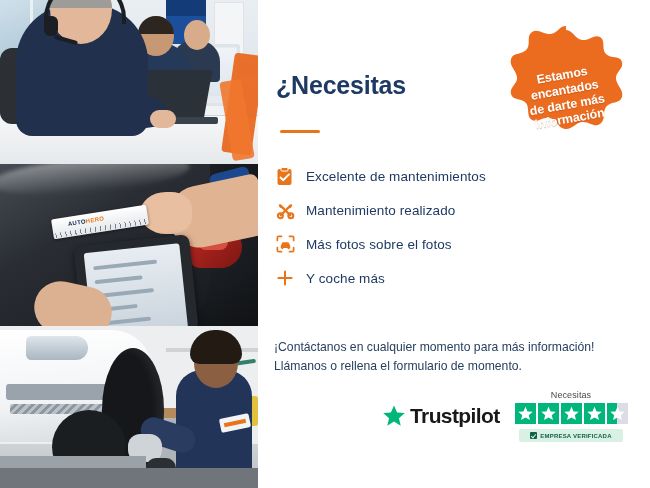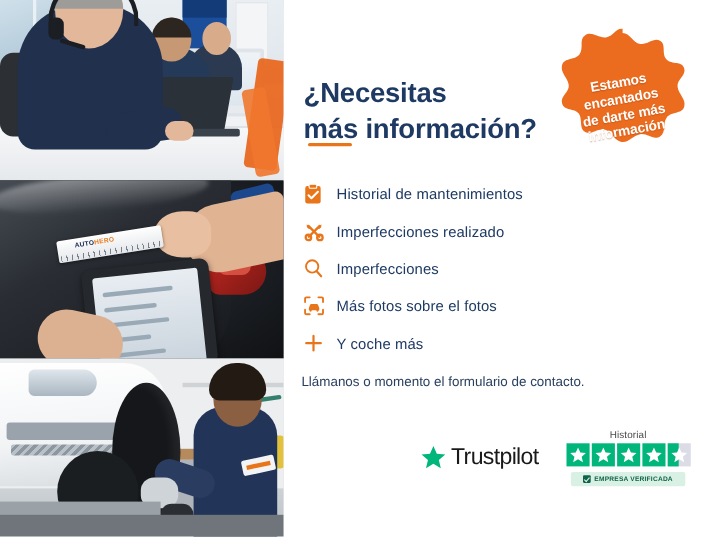--- a/index.html
+++ b/index.html
@@ -160,21 +160,21 @@
   .contact{
     position:absolute;left:16px;top:322px;width:360px;
     font-size:12.2px;line-height:1.55;color:#29405f;
   }
   .contact span{display:block;}
 
   
   .tp{position:absolute;left:124px;top:386px;width:250px;height:64px;}
   .tp-logo{position:absolute;left:0;top:14px;display:flex;align-items:center;}
   .tp-star-big{width:24px;height:24px;margin-right:4px;}
-  .tp-word{font-size:21px;font-weight:normal;color:#191919;letter-spacing:-0.6px;}
+  .tp-word{font-size:21px;font-weight:bold;color:#191919;letter-spacing:-0.6px;}
   .tp-right{position:absolute;left:128px;top:0;width:122px;}
   .tp-exc{font-size:9px;color:#4a4a4a;text-align:center;margin-bottom:3px;letter-spacing:.1px;}
   .tp-stars{display:flex;gap:2px;justify-content:center;}
   .tp-sq{width:21px;height:21px;background:#00b67a;position:relative;}
   .tp-sq.half{background:#dcdce6;}
   .tp-sq.half:before{content:"";position:absolute;left:0;top:0;width:50%;height:100%;background:#00b67a;}
   .tp-sq svg{position:absolute;left:2px;top:2px;}
   .tp-verif{
     margin:5px auto 0;width:104px;height:13px;background:#d9f0e4;border-radius:2px;
     display:flex;align-items:center;justify-content:center;gap:3px;
@@ -275,21 +275,20 @@
       <div class="p3-glove2"></div>
       <div class="p3-lift"></div>
       <div class="p3-lift2"></div>
     </div>
   </div>
 
   <div class="content">
 
     <h1 class="heading">
       <span>¿Necesitas</span>
-      <span class="l2">más información?</span>
     </h1>
     <div class="rule"></div>
 
     <div class="badge">
       <svg width="128" height="124" viewBox="0 0 128 124">
         <path fill="#ec6c1f" d="M64 4
           c7 0 9 9 16 10 s12-6 18-3 1 12 6 17 14 1 16 8-7 10-6 17 8 11 6 18-12 4-16 10 0 13-6 17-11-3-18-2-10 8-17 7-8-9-15-11-12 5-18 2-2-12-6-17-13-2-15-9 7-10 6-17-8-11-6-18 12-4 16-10-1-13 5-17 12 3 19 2 8-8 15-8z"></path>
       </svg>
       <svg class="badge-headset" viewBox="0 0 24 22">
         <path d="M3 13 V11 a9 9 0 0 1 18 0 v2" fill="none" stroke="#fff" stroke-width="2.1" stroke-linecap="round"></path>
@@ -308,48 +307,39 @@
     <div class="features">
 
       <div class="feat">
         <span class="feat-ico">
           <svg width="17" height="19" viewBox="0 0 17 19">
             <rect x="1.5" y="2" width="14" height="16" rx="2" fill="#e8751a"></rect>
             <rect x="5" y="0.5" width="7" height="3.6" rx="1.2" fill="#e8751a" stroke="#fff" stroke-width="1"></rect>
             <path d="M4.5 10.5 l2.6 2.7 L13 7.4" fill="none" stroke="#fff" stroke-width="1.9" stroke-linecap="round" stroke-linejoin="round"></path>
           </svg>
         </span>
-        <span class="feat-label">Historial de mantenimientos</span>
+        <span class="feat-label">Excelente de mantenimientos</span>
       </div>
 
       <div class="feat">
         <span class="feat-ico">
           <svg width="19" height="19" viewBox="0 0 20 20">
             <g stroke="#e8751a" stroke-width="2.3" stroke-linecap="round" fill="none">
               <path d="M4.6 4.6 L15 15"></path>
               <path d="M15.4 4.6 L5 15"></path>
             </g>
             <path d="M3.2 3 a3.3 3.3 0 0 0 3.4 4.6 L5 6" fill="#e8751a"></path>
             <path d="M16.8 3 a3.3 3.3 0 0 1-3.4 4.6 L15 6" fill="#e8751a"></path>
             <circle cx="15.6" cy="15.6" r="2.6" fill="none" stroke="#e8751a" stroke-width="2.2"></circle>
             <circle cx="4.6" cy="15.6" r="2.6" fill="none" stroke="#e8751a" stroke-width="2.2"></circle>
           </svg>
         </span>
-        <span class="feat-label">Imperfecciones realizado</span>
-      </div>
-
-      <div class="feat">
-        <span class="feat-ico">
-          <svg width="18" height="18" viewBox="0 0 18 18">
-            <circle cx="7.8" cy="7.2" r="5.6" fill="none" stroke="#e8751a" stroke-width="1.7"></circle>
-            <path d="M11.9 11.6 L16 16.2" stroke="#e8751a" stroke-width="1.9" stroke-linecap="round"></path>
-          </svg>
-        </span>
-        <span class="feat-label">Imperfecciones</span>
-      </div>
+        <span class="feat-label">Mantenimiento realizado</span>
+      </div>
+
 
       <div class="feat">
         <span class="feat-ico">
           <svg width="19" height="18" viewBox="0 0 20 19">
             <g fill="none" stroke="#e8751a" stroke-width="1.8" stroke-linecap="round">
               <path d="M1.4 5.8 V2.7 a1.3 1.3 0 0 1 1.3-1.3 H5.8"></path>
               <path d="M18.6 5.8 V2.7 a1.3 1.3 0 0 0-1.3-1.3 H14.2"></path>
               <path d="M1.4 13.2 v3.1 a1.3 1.3 0 0 0 1.3 1.3 H5.8"></path>
               <path d="M18.6 13.2 v3.1 a1.3 1.3 0 0 1-1.3 1.3 H14.2"></path>
             </g>
@@ -368,34 +358,35 @@
               <path d="M9 2.4 V15.6"></path>
                 <path d="M2.4 9 H15.6"></path>
             </g>
           </svg>
         </span>
         <span class="feat-label">Y coche más</span>
       </div>
     </div>
 
     <p class="contact">
-      <span>Llámanos o momento el formulario de contacto.</span>
+      <span>¡Contáctanos en cualquier momento para más información!</span>
+      <span>Llámanos o rellena el formulario de momento.</span>
     </p>
 
     <div class="tp">
 
       <div class="tp-logo">
         <svg class="tp-star-big" viewBox="0 0 24 24">
           <path d="M12 1.4 l3.1 7.1 7.7.6 -5.85 5.05 1.78 7.5 -6.73-4.1 -6.73 4.1 1.78-7.5 -5.85-5.05 7.7-.6z" fill="#00b67a"></path>
         </svg>
         <span class="tp-word">Trustpilot</span>
       </div>
 
       <div class="tp-right">
-        <div class="tp-exc">Historial</div>
+        <div class="tp-exc">Necesitas</div>
 
         <div class="tp-stars">
           <span class="tp-sq">
             <svg width="17" height="17" viewBox="0 0 24 24">
                 <path d="M12 2.5 l2.9 6.6 7.2.55 -5.45 4.7 1.66 7 -6.31-3.82 -6.31 3.82 1.66-7 -5.45-4.7 7.2-.55z" fill="#fff"></path>
               </svg>
           </span>
           <span class="tp-sq">
             <svg width="17" height="17" viewBox="0 0 24 24">
                 <path d="M12 2.5 l2.9 6.6 7.2.55 -5.45 4.7 1.66 7 -6.31-3.82 -6.31 3.82 1.66-7 -5.45-4.7 7.2-.55z" fill="#fff"></path>

